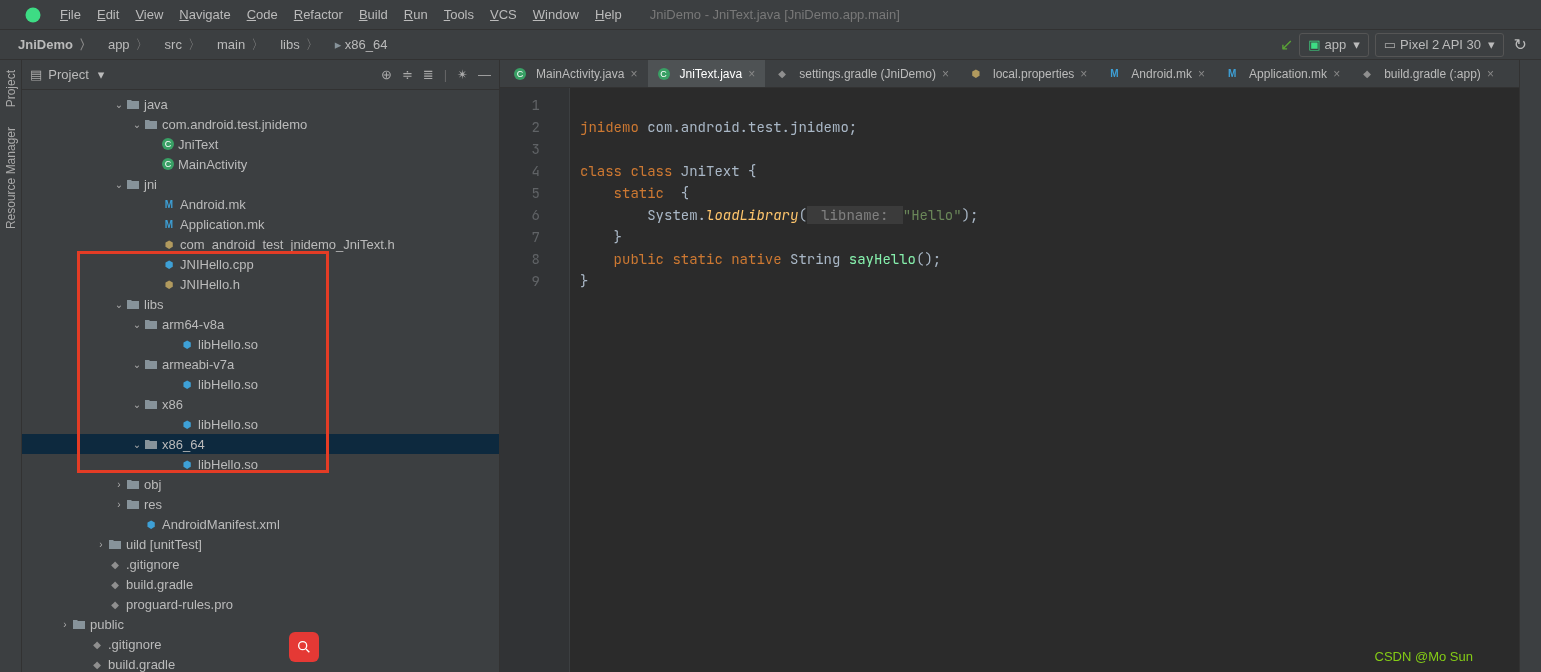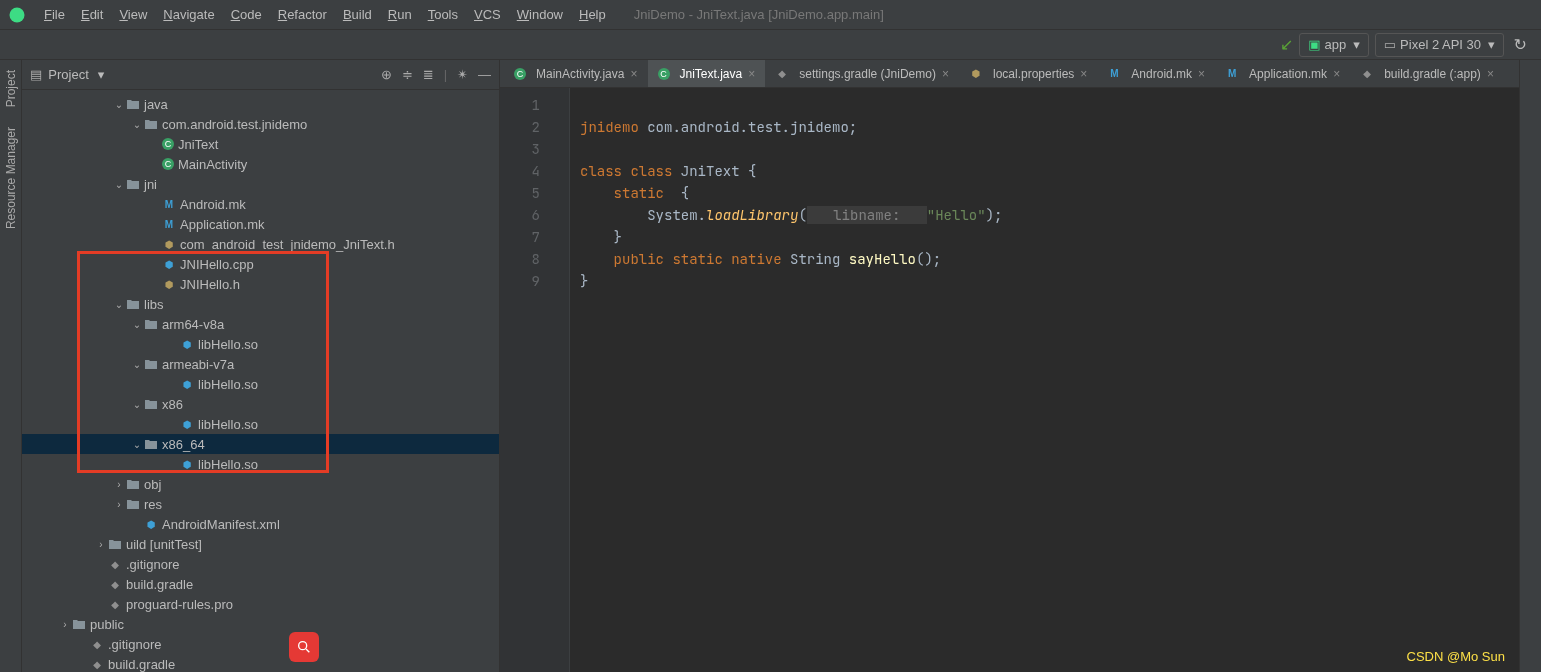--- a/index.html
+++ b/index.html
@@ -1,17 +1,17 @@
 <!DOCTYPE html>
 <html><head>
 <meta charset="utf-8">
 <style>
   * { margin: 0; padding: 0; box-sizing: border-box; }
   body { font-family: "Segoe UI", Arial, sans-serif; font-size: 13px; color: #bbbbbb; background: #3c3f41; width: 1541px; height: 672px; overflow: hidden; display: flex; flex-direction: column; }
-  .menubar { height: 30px; background: #3c3f41; display: flex; align-items: center; padding: 0 8px; border-bottom: 1px solid #323232; }
+  .menubar { height: 30px; background: #3c3f41; display: flex; align-items: center; padding: 0 24px; border-bottom: 1px solid #323232; }
   .menubar .logo { width: 18px; height: 18px; margin-right: 10px; }
   .menubar .menu-item { padding: 4px 8px; cursor: pointer; }
   .menubar .menu-item u { text-decoration: underline; }
   .menubar .title { margin-left: 20px; color: #787878; }
   .navbar { height: 30px; background: #3c3f41; display: flex; align-items: center; padding: 0 10px; border-bottom: 1px solid #323232; }
   .crumb { padding: 2px 8px; cursor: pointer; }
   .crumb.sep::after { content: "〉"; margin-left: 6px; color: #888; }
   .navbar .right { margin-left: auto; display: flex; align-items: center; gap: 6px; }
   .btn { display: flex; align-items: center; gap: 4px; padding: 2px 8px; border: 1px solid #555; border-radius: 3px; cursor: pointer; height: 24px; }
   .main { flex: 1; display: flex; overflow: hidden; }
@@ -35,38 +35,39 @@
   .red-box { position:absolute; left:55px; top:161px; width:252px; height:222px; border:3px solid #e43c25; pointer-events:none; z-index:5;}
   .editor-area { flex:1; display:flex; flex-direction:column; background:#2b2b2b; position:relative;}
   .tabs { height:28px; display:flex; align-items:center; padding-left:4px; background:#3c3f41; border-bottom:1px solid #323232; overflow:hidden;}
   .tab { display:flex; align-items:center; gap:6px; padding:0 10px; height:100%; cursor:pointer; color:#bbb; font-size:12px;}
   .tab.active { background:#4e5254; color:#fff;}
   .tab .close{ color:#888; font-size:12px;}
   .editor { flex:1; display:flex; font-family:"JetBrains Mono","Consolas",monospace; font-size:14px; line-height:22px;}
   .gutter { width:50px; background:#313335; color:#606366; text-align:right; padding:6px 10px 0 0;}
   .gutter2 { width:20px; background:#313335; border-right:1px solid #3c3f41;}
   .code { flex:1; padding:6px 0 0 10px; white-space:pre; position:relative;}
-  .kw1{color:#cc7832;} .str{color:#6a8759;} .fn{color:#fef9c3;} .fn-i{color:#ffc66d; font-style:italic;} .pkg{color:#a9b7c6;} .cmt{color:#808080; background:#3b3b3b; padding:0 18px;}
+  .kw1{color:#cc7832;} .str{color:#6a8759;} .fn{color:#86efac;} .fn-i{color:#ffc66d; font-style:italic;} .pkg{color:#a9b7c6;} .cmt{color:#808080; background:#3b3b3b; padding:0 6px;}
   .floating-search { position:absolute; bottom:10px; right:180px; width:30px; height:30px; background:#e53935; border-radius:6px; display:flex; align-items:center; justify-content:center; color:#fff;}
   .side-rail-right { width:22px; background:#3c3f41; border-left:1px solid #323232;}
-  .watermark { position:absolute; bottom:8px; right:14px; color:#fde047; font-size:13px;}
+  .watermark { position:absolute; bottom:8px; right:46px; color:#84cc16; font-size:13px;}
   .drop{ display:inline-block; margin-left:3px;}
 </style>
 </head>
 <body>
 
 <div class="menubar">
   <svg class="logo" viewBox="0 0 24 24">
       <circle cx="12" cy="12" r="10" fill="#3ddc84"></circle>
     </svg>
   <span id="menu-items"><span class="menu-item"><u>F</u>ile</span><span class="menu-item"><u>E</u>dit</span><span class="menu-item"><u>V</u>iew</span><span class="menu-item"><u>N</u>avigate</span><span class="menu-item"><u>C</u>ode</span><span class="menu-item"><u>R</u>efactor</span><span class="menu-item"><u>B</u>uild</span><span class="menu-item"><u>R</u>un</span><span class="menu-item"><u>T</u>ools</span><span class="menu-item"><u>V</u>CS</span><span class="menu-item"><u>W</u>indow</span><span class="menu-item"><u>H</u>elp</span></span>
   <span class="title">JniDemo - JniText.java [JniDemo.app.main]</span>
 </div>
 
 <div class="navbar">
+  <span id="crumbs"><span class="crumb sep" style="font-weight: bold;">JniDemo</span><span class="crumb sep">app</span><span class="crumb sep">src</span><span class="crumb sep">main</span><span class="crumb sep">libs</span><span class="crumb"><span style="color:#87939a">▸ </span>x86_64</span></span>
   <div class="right">
     <span style="color:#5aa336; font-size:16px;">↙</span>
     <div class="btn">
         <span style="color:#3ddc84">▣</span>
         <span>app</span>
         <span class="drop">▾</span>
       </div>
     <div class="btn">
         <span style="color:#aaa">▭</span>
         <span>Pixel 2 API 30</span>

